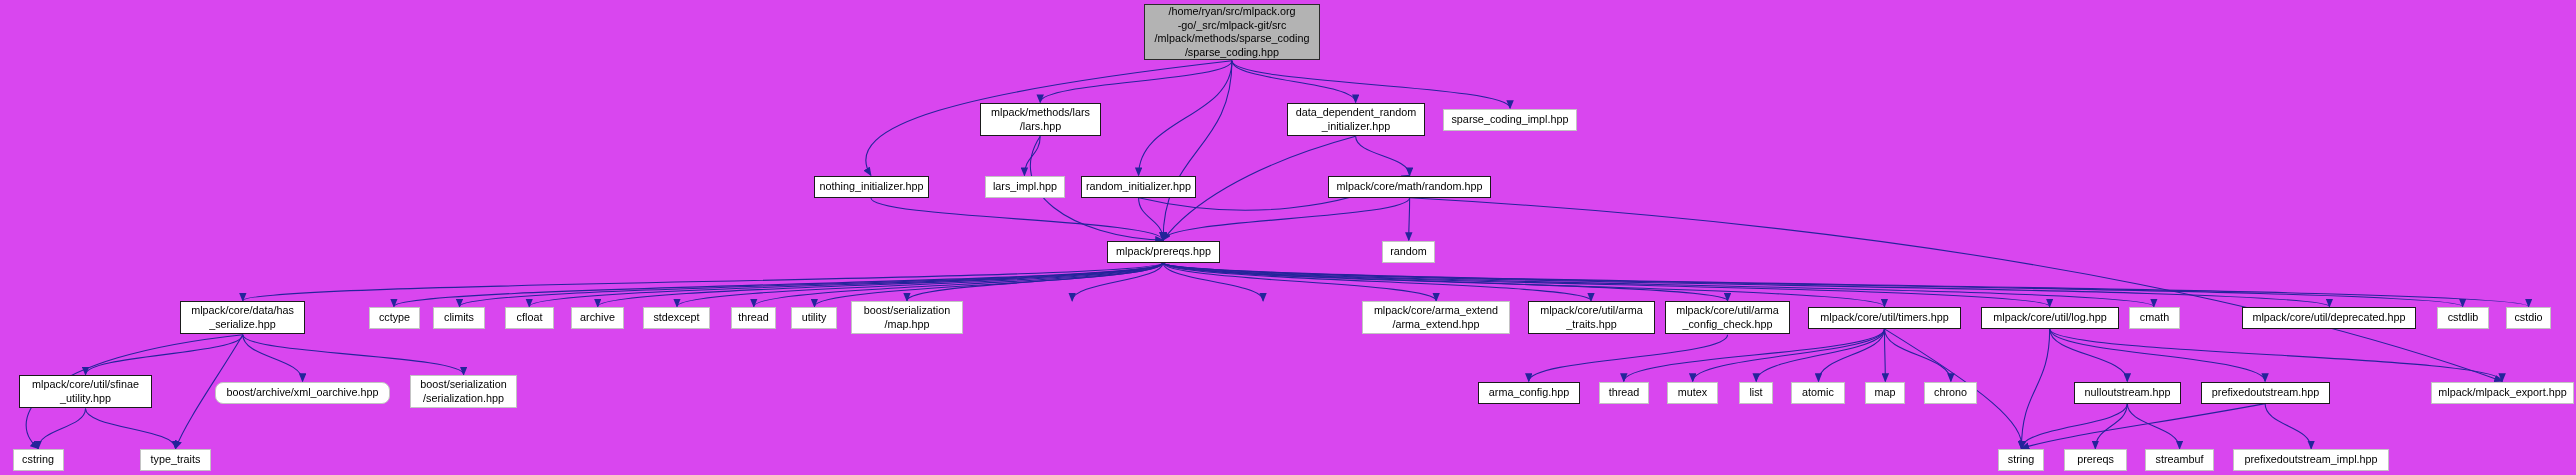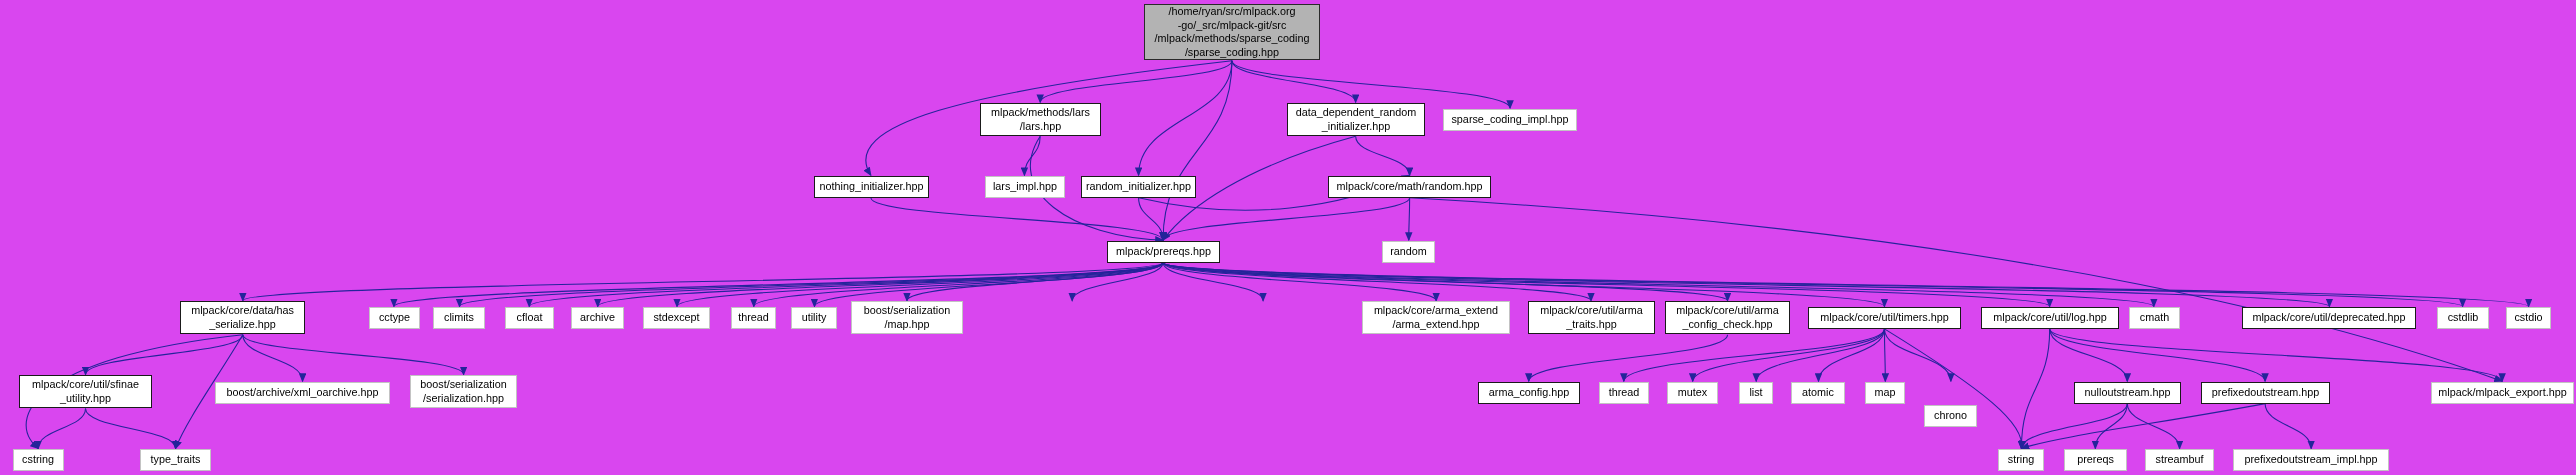--- a/index.html
+++ b/index.html
@@ -133,30 +133,30 @@
     <div class="node doc" style="left: 1665px; top: 301px; width: 125px; height: 33px;">mlpack/core/util/arma
 _config_check.hpp</div>
     <div class="node doc" style="left: 1808px; top: 307px; width: 153px; height: 21.6px;">mlpack/core/util/timers.hpp</div>
     <div class="node doc" style="left: 1981px; top: 307px; width: 138px; height: 21.6px;">mlpack/core/util/log.hpp</div>
     <div class="node ext" style="left: 2129px; top: 307px; width: 51px; height: 21.6px;">cmath</div>
     <div class="node doc" style="left: 2242px; top: 307px; width: 174px; height: 21.6px;">mlpack/core/util/deprecated.hpp</div>
     <div class="node ext" style="left: 2437px; top: 307px; width: 52px; height: 21.6px;">cstdlib</div>
     <div class="node ext" style="left: 2506px; top: 307px; width: 45px; height: 21.6px;">cstdio</div>
     <div class="node doc" style="left: 19px; top: 375px; width: 133px; height: 33px;">mlpack/core/util/sfinae
 _utility.hpp</div>
-    <div class="node ext" style="left: 215px; top: 382px; width: 175px; height: 21.6px;">boost/archive/xml_oarchive.hpp</div>
+    <div class="node ext" style="left: 215px; top: 382px; width: 175px; height: 21.6px; border-radius: 8px;">boost/archive/xml_oarchive.hpp</div>
     <div class="node ext" style="left: 410px; top: 375px; width: 107px; height: 33px;">boost/serialization
 /serialization.hpp</div>
     <div class="node doc" style="left: 1478px; top: 382px; width: 102px; height: 21.6px;">arma_config.hpp</div>
     <div class="node ext" style="left: 1599px; top: 382px; width: 50px; height: 21.6px;">thread</div>
     <div class="node ext" style="left: 1667px; top: 382px; width: 51px; height: 21.6px;">mutex</div>
     <div class="node ext" style="left: 1739px; top: 382px; width: 34px; height: 21.6px;">list</div>
     <div class="node ext" style="left: 1791px; top: 382px; width: 54px; height: 21.6px;">atomic</div>
     <div class="node ext" style="left: 1865px; top: 382px; width: 40px; height: 21.6px;">map</div>
-    <div class="node ext" style="left: 1924px; top: 382px; width: 53px; height: 21.6px; margin-top: 23px;">chrono</div>
+    <div class="node ext" style="left: 1924px; top: 382px; width: 53px; height: 21.6px;">chrono</div>
     <div class="node doc" style="left: 2074px; top: 382px; width: 107px; height: 21.6px;">nulloutstream.hpp</div>
     <div class="node doc" style="left: 2201px; top: 382px; width: 129px; height: 21.6px;">prefixedoutstream.hpp</div>
     <div class="node ext" style="left: 2431px; top: 382px; width: 143px; height: 21.6px;">mlpack/mlpack_export.hpp</div>
     <div class="node ext" style="left: 12.5px; top: 449px; width: 51px; height: 21.6px;">cstring</div>
     <div class="node ext" style="left: 140px; top: 449px; width: 71px; height: 21.6px;">type_traits</div>
     <div class="node ext" style="left: 1998px; top: 449px; width: 46px; height: 21.6px;">string</div>
     <div class="node ext" style="left: 2064px; top: 449px; width: 63px; height: 21.6px;">prereqs</div>
     <div class="node ext" style="left: 2145px; top: 449px; width: 69px; height: 21.6px;">streambuf</div>
     <div class="node ext" style="left: 2233px; top: 449px; width: 156px; height: 21.6px;">prefixedoutstream_impl.hpp</div>
   </div>

